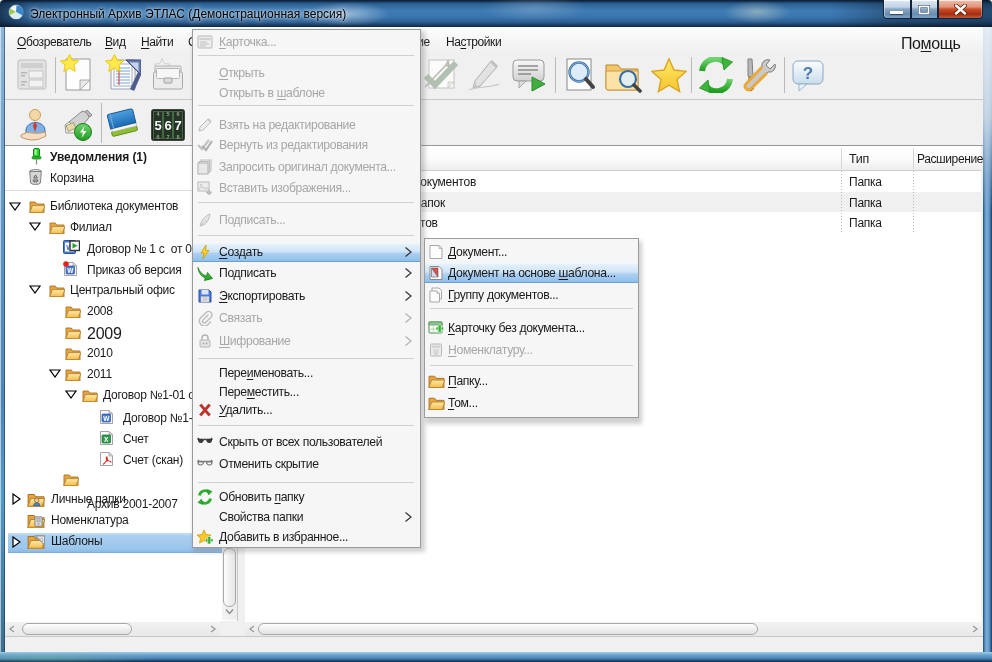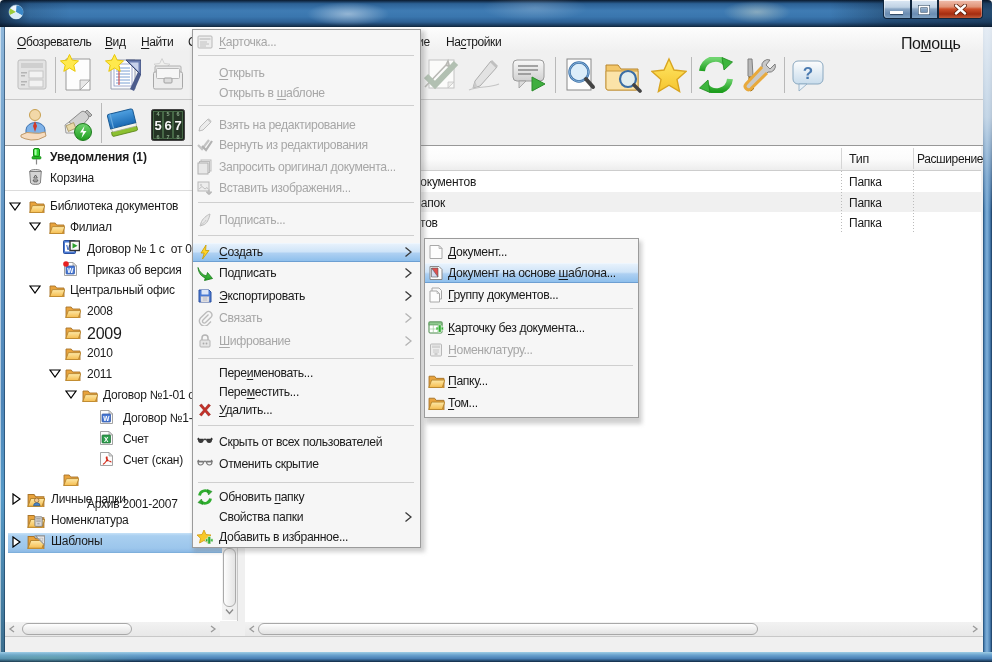--- a/index.html
+++ b/index.html
@@ -13,20 +13,21 @@
 </style></head><body>
 <div id="w">
 
 <div class="ab" style="left:0;top:0;width:992px;height:27px;border-radius:4px 4px 0 0;background:radial-gradient(55px 16px at 348px 14px,rgba(255,255,255,.45),rgba(255,255,255,0) 75%),radial-gradient(70px 18px at 535px 8px,rgba(255,255,255,.2),rgba(255,255,255,0) 75%),radial-gradient(45px 15px at 757px 12px,rgba(255,246,210,.38),rgba(255,255,255,0) 75%),linear-gradient(90deg,rgba(5,15,30,.6) 0,rgba(5,15,30,.15) 30px,rgba(5,15,30,0) 70px,rgba(5,15,30,0) 830px,rgba(5,15,30,.3) 890px,rgba(5,15,30,.45) 100%),linear-gradient(180deg,#0a1a2e 0%,#2c6195 14%,#3f7cb4 40%,#3a76ae 62%,#2c5f93 82%,#16324f 97%,#0d2135 100%)"></div>
 <svg class="ab" style="left:8px;top:4px" width="16" height="16" viewBox="0 0 16 16">
       <circle cx="8" cy="8" r="7" fill="#eef6fc" stroke="#9ec4e0" stroke-width="0.6"></circle>
       <path d="M8 8 L2.2 11 A6.6 6.6 0 0 1 2.3 4.5 Z" fill="#9ccc3c"></path>
       <path d="M8 8 L8.5 1.4 A6.6 6.6 0 0 1 14.2 11.5 Z" fill="#3b88c8"></path>
       <path d="M8 8 L14.2 11.5 A6.6 6.6 0 0 1 2.2 11 Z" fill="#d9ecf7"></path>
     </svg>
+<div class="txt" style="left:30px;top:8px;font-size:12px;letter-spacing:0;color:#000;text-shadow:0 0 6px rgba(255,255,255,.9),0 0 3px rgba(255,255,255,.8)">Электронный Архив ЭТЛАС (Демонстрационная версия)</div>
 <div class="ab" style="left:883px;top:0;width:28px;height:19px;background:linear-gradient(180deg,#dde9f5 0%,#c0d2e4 40%,#8aa6c4 50%,#6a8cb2 78%,#7fa2c2 100%);border:1px solid #10253c;border-top:none;border-radius:0 0 0 4px;box-shadow:inset 0 1px 0 rgba(255,255,255,.8),inset 1px 0 0 rgba(255,255,255,.45)"></div>
 <div class="ab" style="left:911px;top:0;width:27px;height:19px;background:linear-gradient(180deg,#dde9f5 0%,#c0d2e4 40%,#8aa6c4 50%,#6a8cb2 78%,#7fa2c2 100%);border:1px solid #10253c;border-top:none;box-shadow:inset 0 1px 0 rgba(255,255,255,.8)"></div>
 <div class="ab" style="left:938px;top:0;width:45px;height:19px;background:linear-gradient(180deg,#f0beae 0%,#e09478 38%,#ce4f2a 50%,#a42c10 78%,#c05a38 100%);border:1px solid #10253c;border-top:none;border-radius:0 0 4px 0;box-shadow:inset 0 1px 0 rgba(255,255,255,.65),inset -1px 0 0 rgba(255,255,255,.3)"></div>
 <div class="ab" style="left:890px;top:11px;width:13px;height:3px;background:#fff;box-shadow:0 1px 1px rgba(0,20,40,.6)"></div>
 <svg class="ab" style="left:918px;top:5px" width="12" height="10" viewBox="0 0 12 10">
       <rect x="1.5" y="1.5" width="9" height="7" fill="none" stroke="#2e4a66" stroke-width="3"></rect>
       <rect x="1.5" y="1.5" width="9" height="7" fill="none" stroke="#fff" stroke-width="1.8"></rect>
     </svg>
 <svg class="ab" style="left:954px;top:4px" width="13" height="11" viewBox="0 0 13 11">
       <path d="M2 1.5 L11 9.5 M11 1.5 L2 9.5" stroke="#5a1d08" stroke-width="4" stroke-linecap="round"></path>

